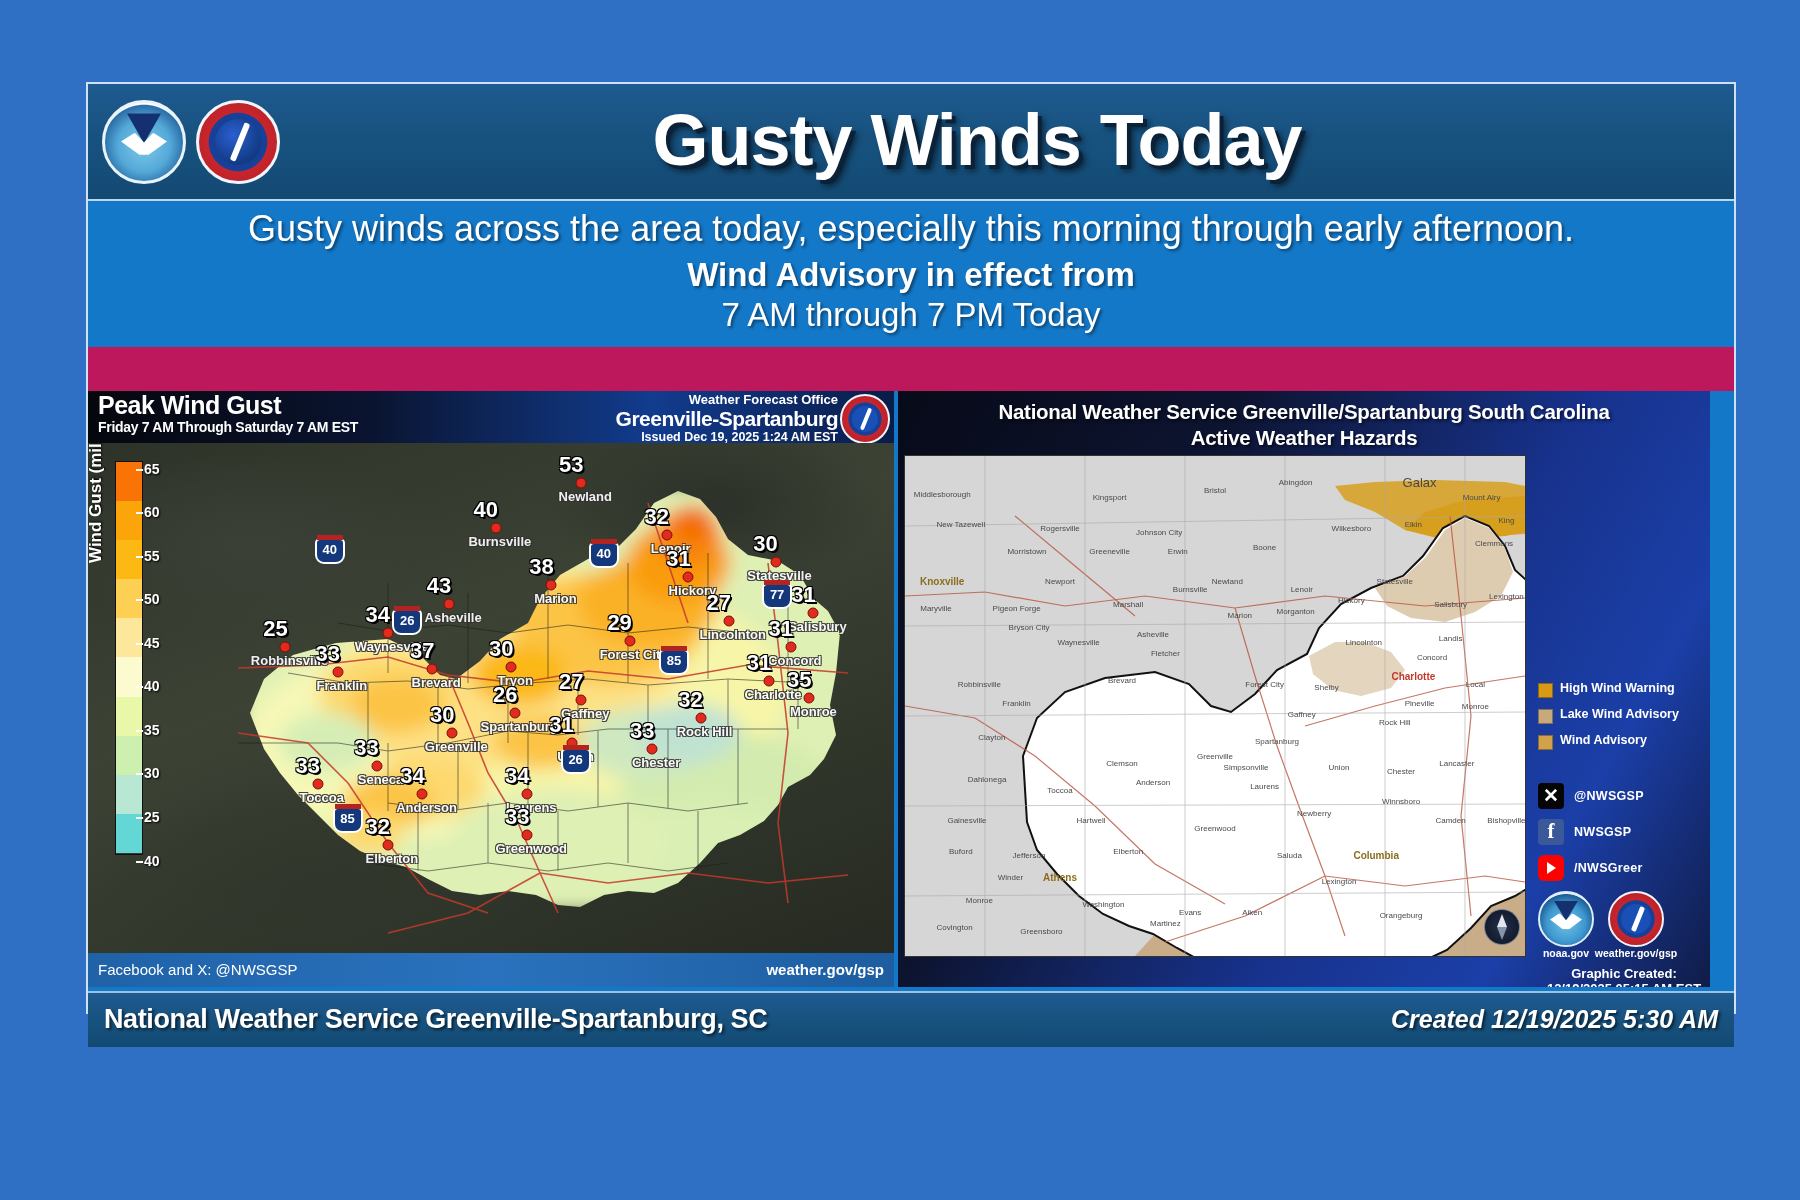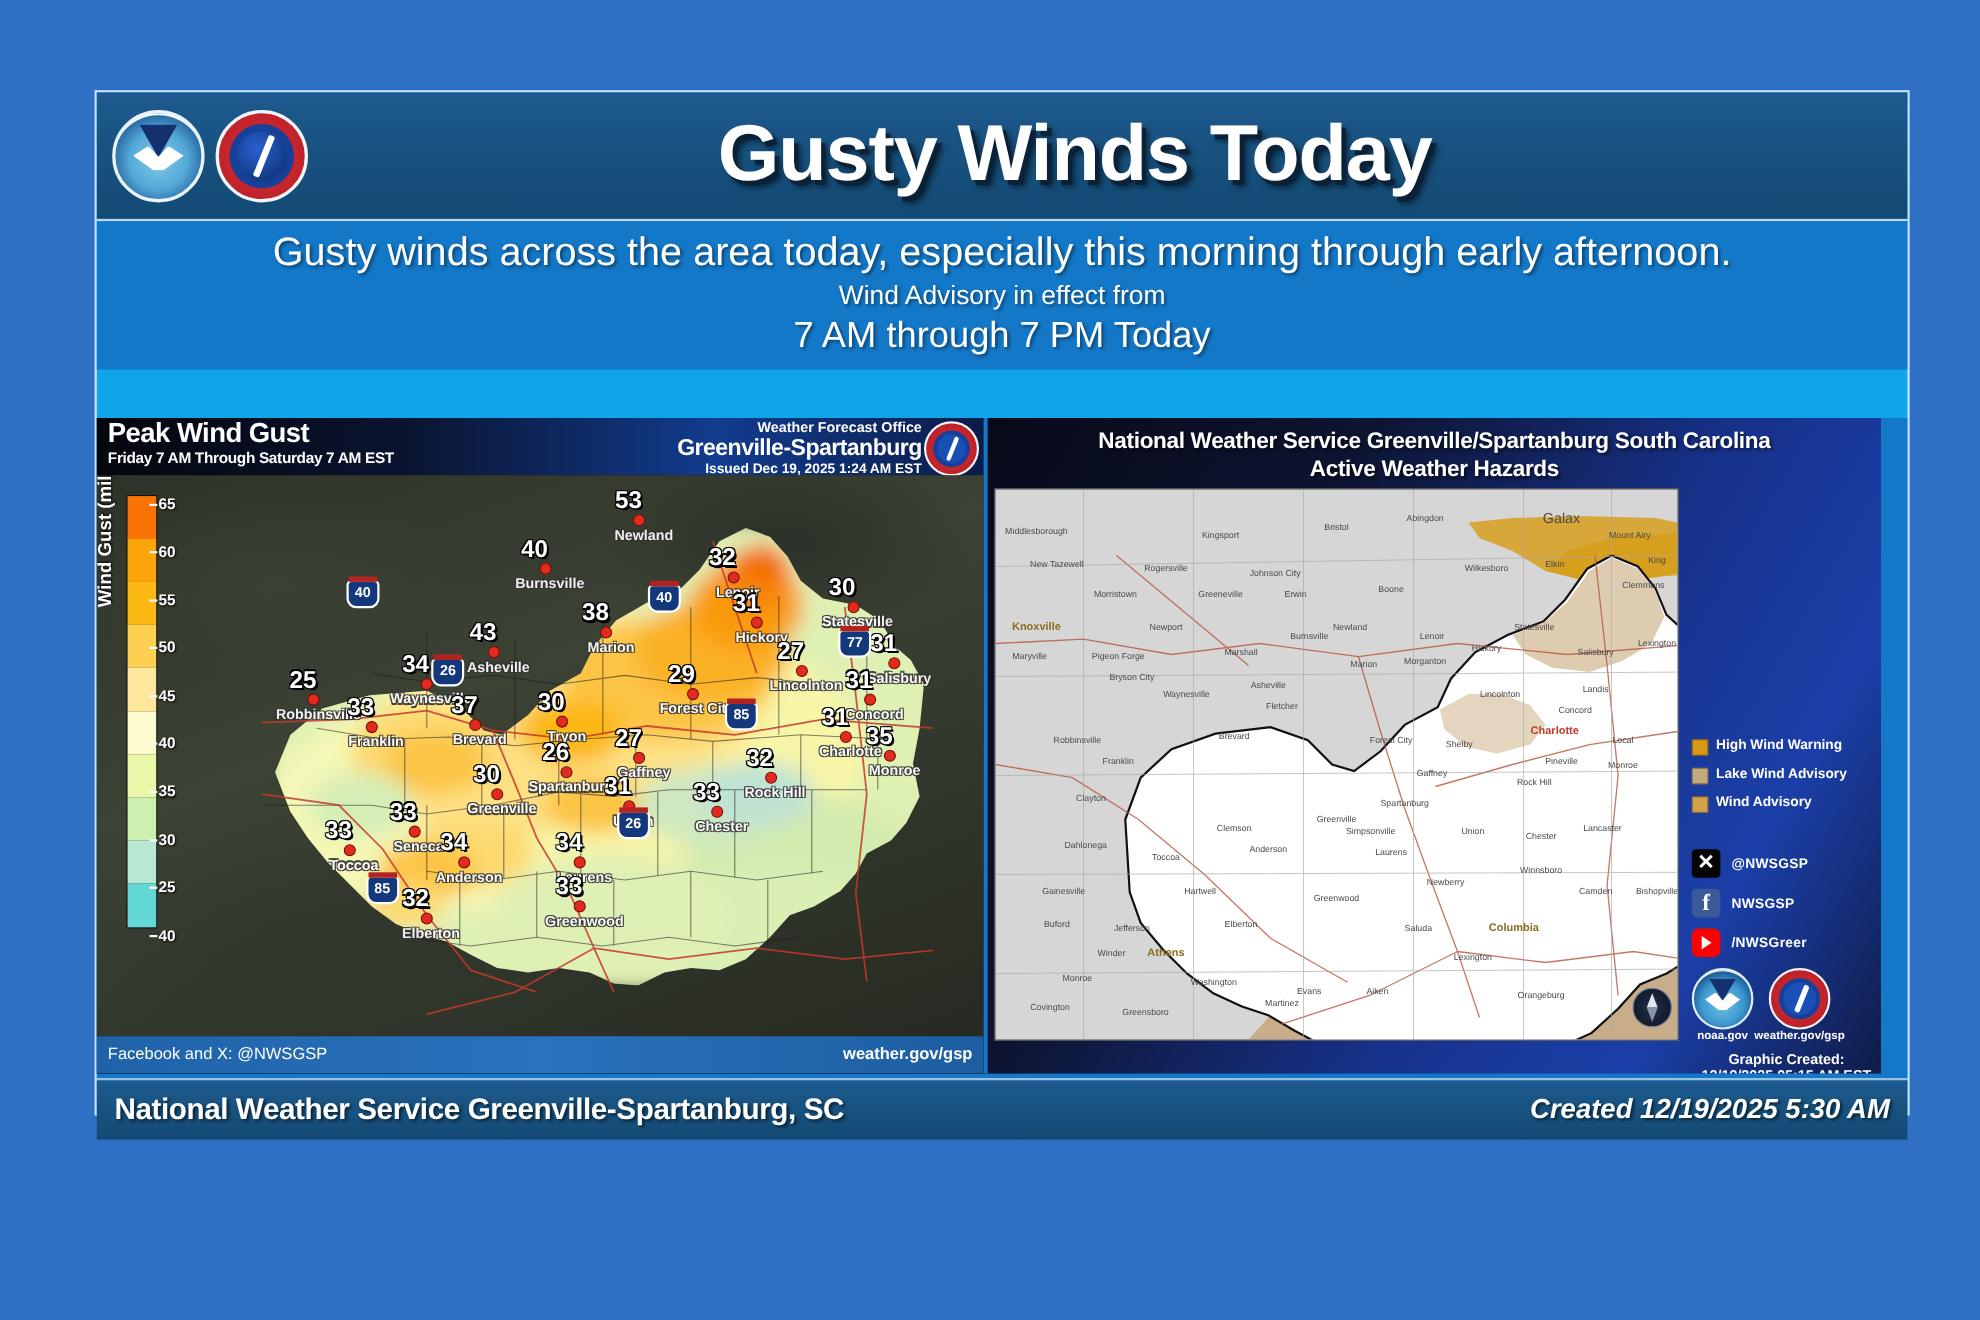--- a/index.html
+++ b/index.html
@@ -8,21 +8,21 @@
     background:#2f6fc4;
     font-family:"Liberation Sans",sans-serif;
     overflow:hidden;
     position:relative;
   }
   
   #graphic{
     position:absolute;left:86px;top:82px;width:1650px;height:932px;
     border:2px solid #cfe2f5;
     box-sizing:border-box;
-    background:#0ea5e9;
+    background:#be185d;
   }
   
   #titlebar{
     position:relative;height:115px;
     background:linear-gradient(180deg,#1f5a91 0%,#17527f 45%,#134a74 100%);
     border-bottom:2px solid #bcd6ee;
     display:flex;align-items:center;
   }
   .logo{width:78px;height:78px;border-radius:50%;margin-left:14px;flex:0 0 auto;position:relative;}
   .noaa-logo{
@@ -62,21 +62,21 @@
   #headline{
     background:#1478c8;
     padding:8px 10px 12px 10px;
     text-align:center;color:#ffffff;
   }
   #headline .l1{
     font-size:36px;font-weight:400;line-height:1.12;
     text-shadow:2px 2px 3px rgba(0,0,0,.45);
   }
   #headline .l2{
-    font-size:24px;font-weight:normal;line-height:1.2;margin-top:6px;
+    font-size:33px;font-weight:bold;line-height:1.2;margin-top:6px;
     text-shadow:2px 2px 3px rgba(0,0,0,.45);
   }
   #headline .l3{
     font-size:33px;font-weight:400;line-height:1.2;
     text-shadow:2px 2px 3px rgba(0,0,0,.45);
   }
   
   #panels{position:relative;height:600px;background:#1478c8;display:flex;margin-top:44px;}
   
   #leftpanel{
@@ -525,21 +525,21 @@
             <div style="position: absolute; left: 514.6px; top: 26.6px; font-size: 13px; color: rgb(74, 74, 74); white-space: nowrap; transform: translate(-50%, -50%);">Galax</div>
             <div style="position: absolute; left: 576.6px; top: 41.8px; font-size: 8px; color: rgb(74, 74, 74); white-space: nowrap; transform: translate(-50%, -50%);">Mount Airy</div>
             <div style="position: absolute; left: 204.6px; top: 41.8px; font-size: 8px; color: rgb(74, 74, 74); white-space: nowrap; transform: translate(-50%, -50%);">Kingsport</div>
             <div style="position: absolute; left: 310px; top: 34.2px; font-size: 8px; color: rgb(74, 74, 74); white-space: nowrap; transform: translate(-50%, -50%);">Bristol</div>
             <div style="position: absolute; left: 601.4px; top: 64.6px; font-size: 8px; color: rgb(74, 74, 74); white-space: nowrap; transform: translate(-50%, -50%);">King</div>
             <div style="position: absolute; left: 55.8px; top: 68.4px; font-size: 8px; color: rgb(74, 74, 74); white-space: nowrap; transform: translate(-50%, -50%);">New Tazewell</div>
             <div style="position: absolute; left: 155px; top: 72.2px; font-size: 8px; color: rgb(74, 74, 74); white-space: nowrap; transform: translate(-50%, -50%);">Rogersville</div>
             <div style="position: absolute; left: 254.2px; top: 76px; font-size: 8px; color: rgb(74, 74, 74); white-space: nowrap; transform: translate(-50%, -50%);">Johnson City</div>
             <div style="position: absolute; left: 446.4px; top: 72.2px; font-size: 8px; color: rgb(74, 74, 74); white-space: nowrap; transform: translate(-50%, -50%);">Wilkesboro</div>
             <div style="position: absolute; left: 508.4px; top: 68.4px; font-size: 8px; color: rgb(74, 74, 74); white-space: nowrap; transform: translate(-50%, -50%);">Elkin</div>
-            <div style="position: absolute; left: 109px; top: 95px; font-size: 8px; color: rgb(74, 74, 74); white-space: nowrap; transform: translate(-50%, -50%);">Morristown</div>
+            <div style="position: absolute; left: 122px; top: 95px; font-size: 8px; color: rgb(74, 74, 74); white-space: nowrap; transform: translate(-50%, -50%);">Morristown</div>
             <div style="position: absolute; left: 204.6px; top: 95px; font-size: 8px; color: rgb(74, 74, 74); white-space: nowrap; transform: translate(-50%, -50%);">Greeneville</div>
             <div style="position: absolute; left: 272.8px; top: 95px; font-size: 8px; color: rgb(74, 74, 74); white-space: nowrap; transform: translate(-50%, -50%);">Erwin</div>
             <div style="position: absolute; left: 359.6px; top: 91.2px; font-size: 8px; color: rgb(74, 74, 74); white-space: nowrap; transform: translate(-50%, -50%);">Boone</div>
             <div style="position: absolute; left: 589px; top: 87.4px; font-size: 8px; color: rgb(74, 74, 74); white-space: nowrap; transform: translate(-50%, -50%);">Clemmons</div>
             <div style="position: absolute; left: 37.2px; top: 125.4px; font-size: 10px; color: rgb(138, 109, 31); white-space: nowrap; transform: translate(-50%, -50%); font-weight: bold;">Knoxville</div>
             <div style="position: absolute; left: 155px; top: 125.4px; font-size: 8px; color: rgb(74, 74, 74); white-space: nowrap; transform: translate(-50%, -50%);">Newport</div>
             <div style="position: absolute; left: 396.8px; top: 133px; font-size: 8px; color: rgb(74, 74, 74); white-space: nowrap; transform: translate(-50%, -50%);">Lenoir</div>
             <div style="position: absolute; left: 489.8px; top: 125.4px; font-size: 8px; color: rgb(74, 74, 74); white-space: nowrap; transform: translate(-50%, -50%);">Statesville</div>
             <div style="position: absolute; left: 31px; top: 152px; font-size: 8px; color: rgb(74, 74, 74); white-space: nowrap; transform: translate(-50%, -50%);">Maryville</div>
             <div style="position: absolute; left: 111.6px; top: 152px; font-size: 8px; color: rgb(74, 74, 74); white-space: nowrap; transform: translate(-50%, -50%);">Pigeon Forge</div>

